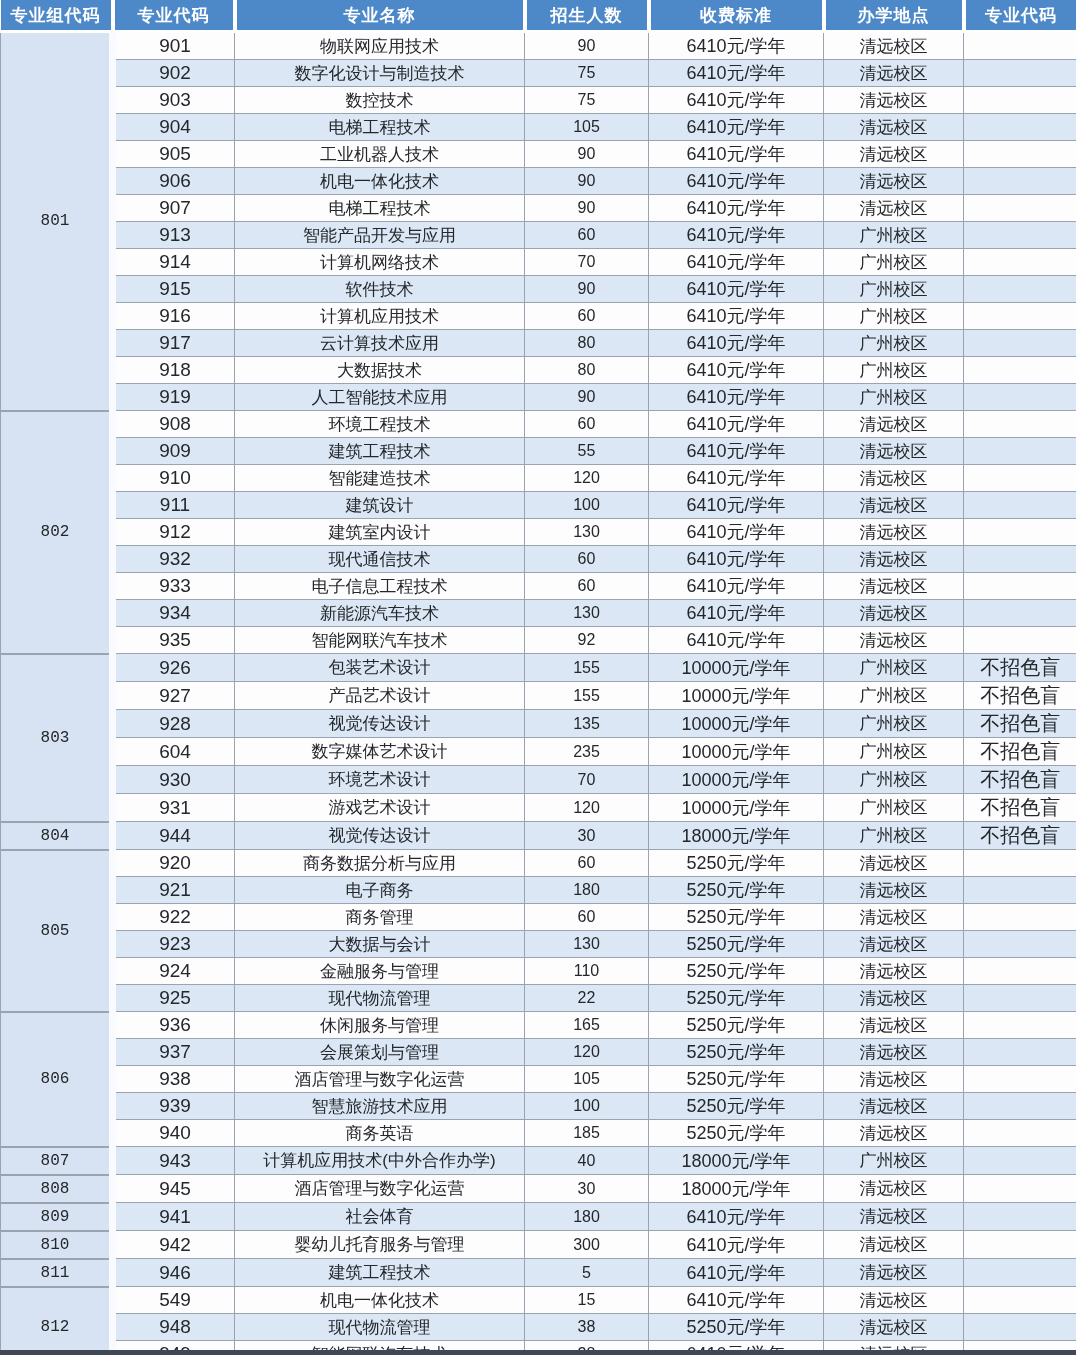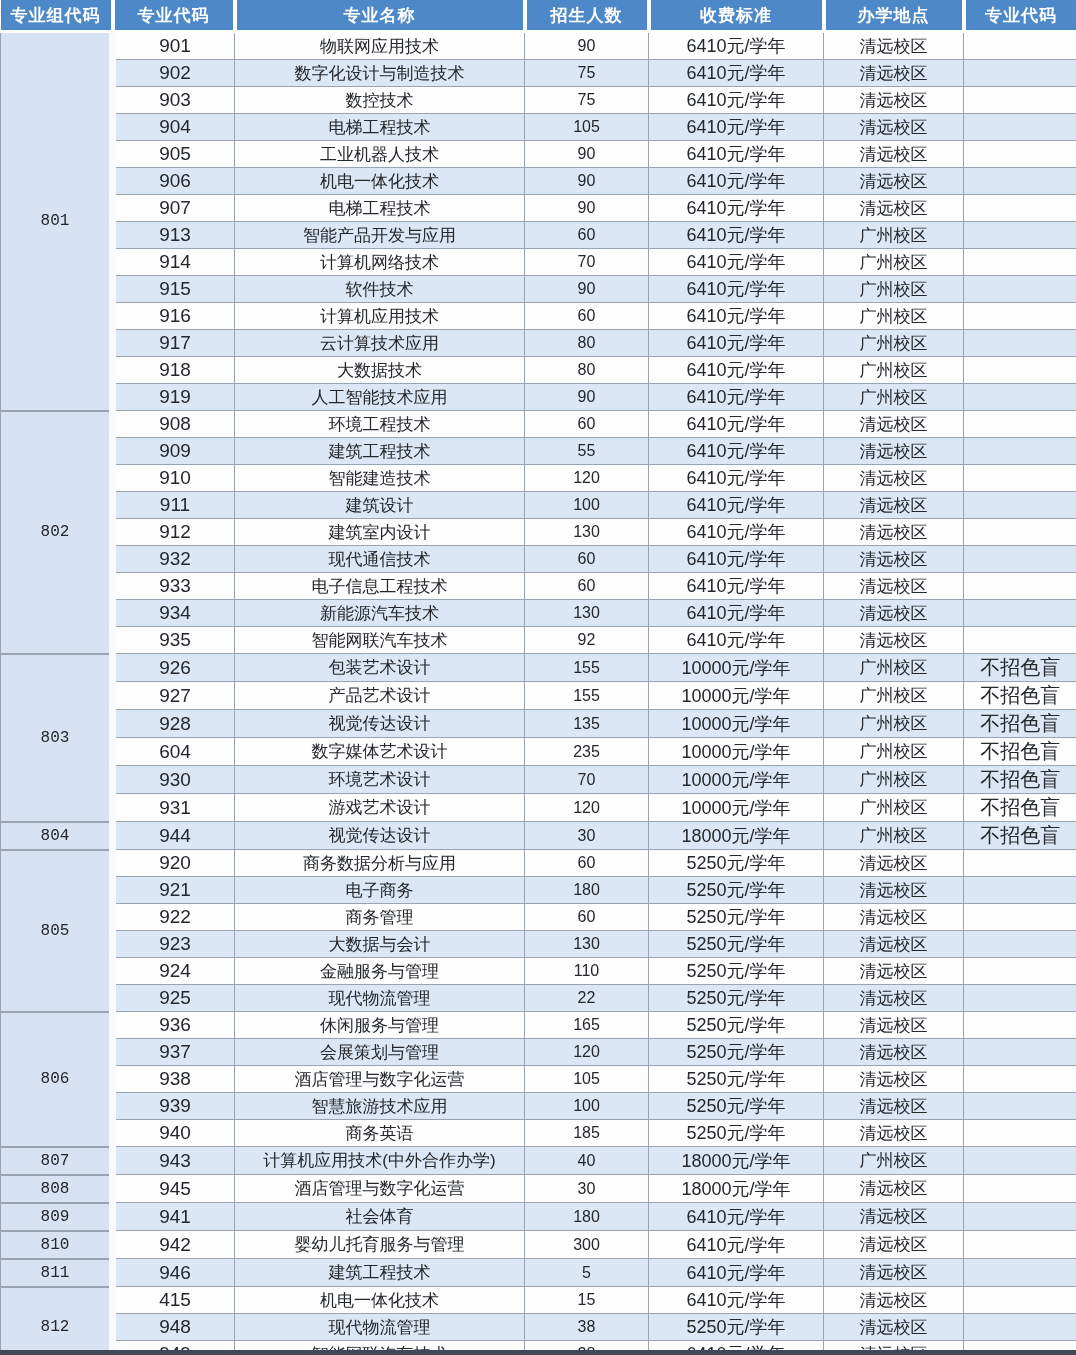--- a/index.html
+++ b/index.html
@@ -474,21 +474,21 @@
           <td rowspan="1" class="group-cell">811</td>
           <td class="cell-code">946</td>
           <td class="cell-major">建筑工程技术</td>
           <td class="cell-enrollment">5</td>
           <td class="cell-fee">6410元/学年</td>
           <td class="cell-campus">清远校区</td>
           <td class="cell-feature"></td>
         </tr>
         <tr class="plain">
           <td rowspan="3" class="group-cell">812</td>
-          <td class="cell-code">415</td>
+          <td class="cell-code">549</td>
           <td class="cell-major">机电一体化技术</td>
           <td class="cell-enrollment">15</td>
           <td class="cell-fee">6410元/学年</td>
           <td class="cell-campus">清远校区</td>
           <td class="cell-feature"></td>
         </tr>
         <tr class="alt">
           <td class="cell-code">948</td>
           <td class="cell-major">现代物流管理</td>
           <td class="cell-enrollment">38</td>

